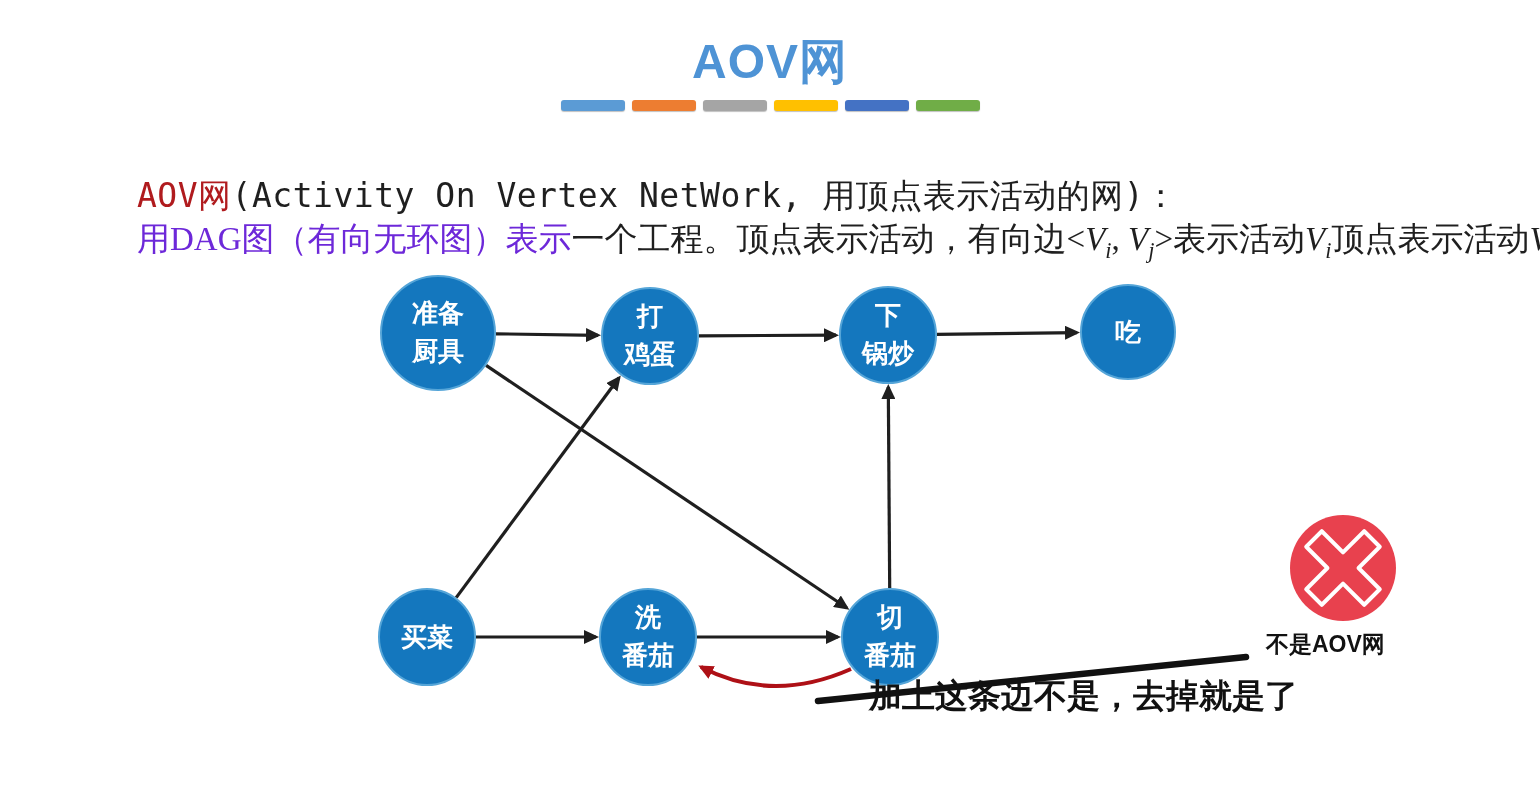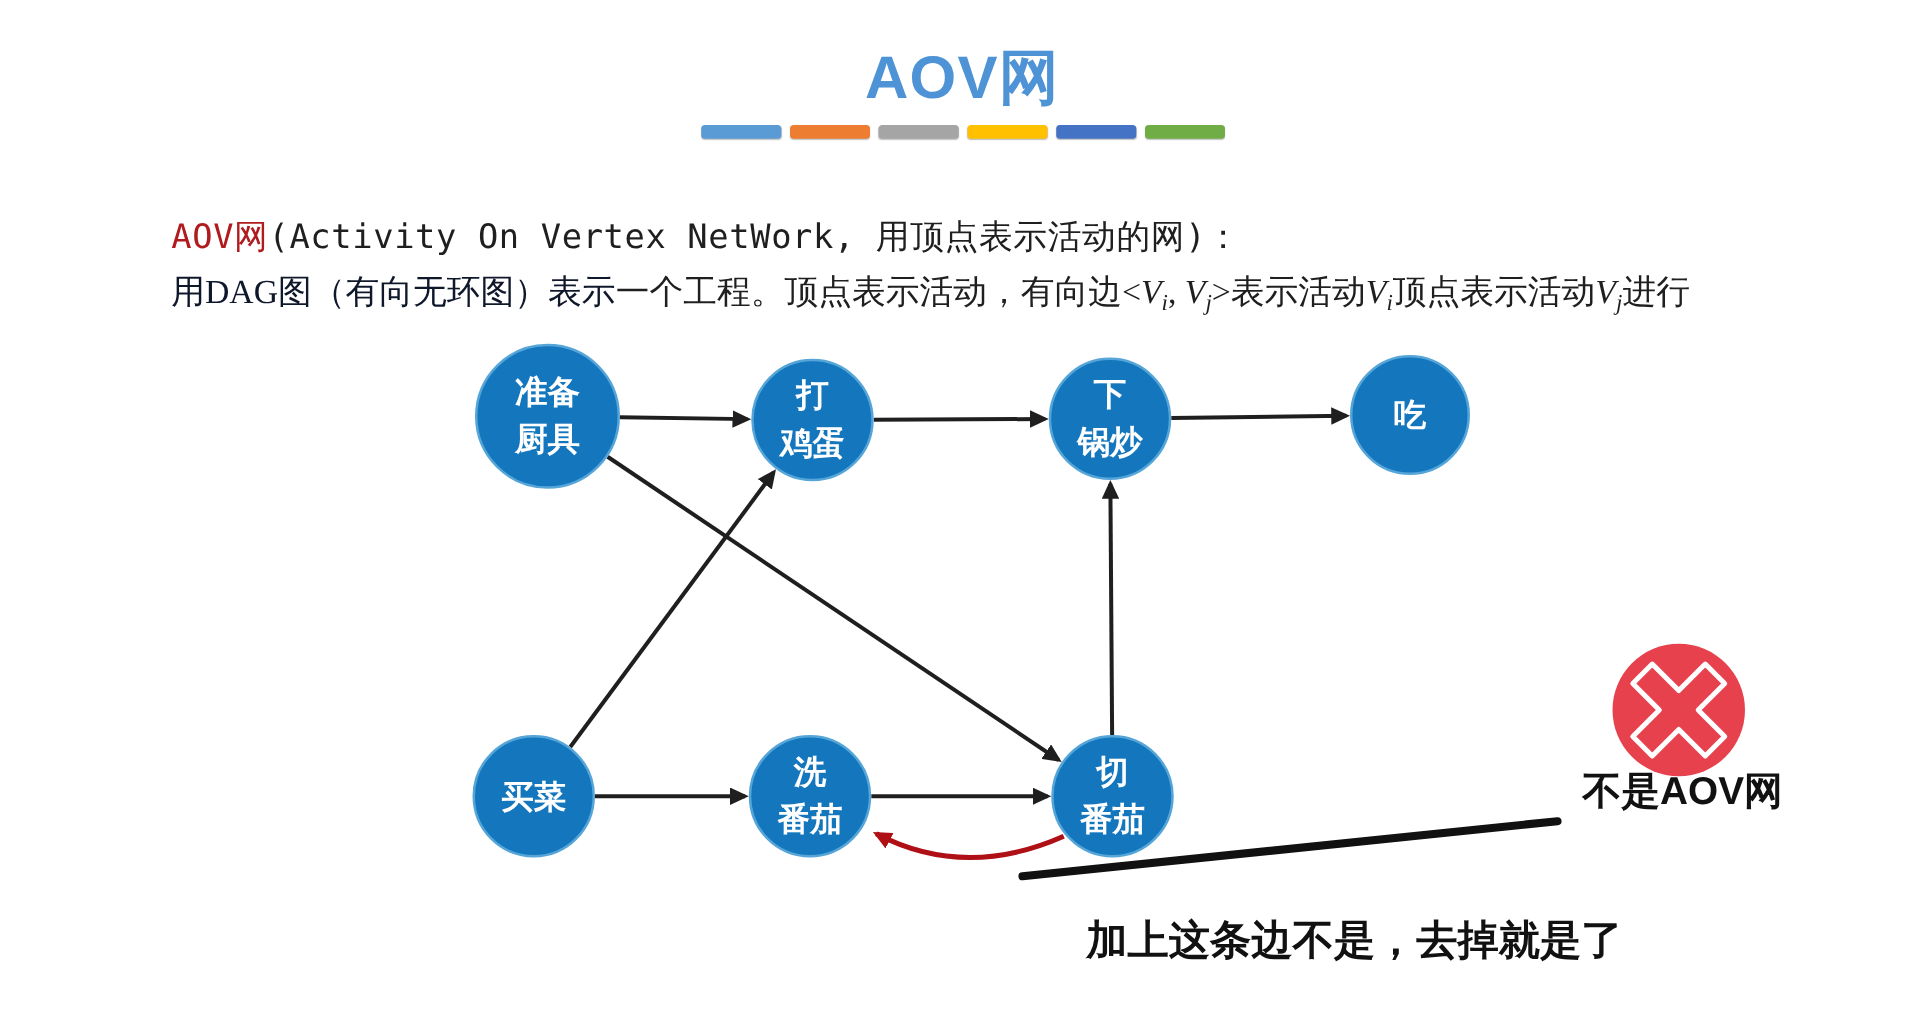--- a/index.html
+++ b/index.html
@@ -20,21 +20,21 @@
     position:absolute;top:100px;left:0;right:0;
     display:flex;justify-content:center;gap:7px;
   }
   .divider-bars .bar{
     width:64px;height:11px;border-radius:3px;
     box-shadow:0 1px 1px rgba(0,0,0,0.25);
     display:inline-block;
   }
   .intro-line{
     position:absolute;left:137px;white-space:nowrap;
-    font-size:27px;line-height:34px;
+    font-size:33px;line-height:34px;
   }
   .intro-line1{
     top:146px;
     font-family:"DejaVu Sans Mono","Liberation Mono",monospace;
     letter-spacing:0.5px;
   }
   .intro-line2{
     top:189px;
     font-family:"Liberation Serif",serif;
   }
@@ -42,26 +42,26 @@
   .vv{ font-style:italic; font-family:"Liberation Serif",serif; }
   .vsub{ font-style:italic; font-size:0.68em; }
   .diagram-svg{
     position:absolute;left:0;top:0;width:1540px;height:809px;
   }
   .node-label{
     font-family:"Liberation Sans",sans-serif;
     font-weight:600;
   }
   .side-label{
-    position:absolute;left:1266px;top:612px;
-    font-size:31px;font-weight:bold;color:#111;
+    position:absolute;left:1266px;top:629px;
+    font-size:23px;font-weight:bold;color:#111;
     white-space:nowrap;
   }
   .bottom-note{
-    position:absolute;left:869px;top:730px;
+    position:absolute;left:869px;top:674px;
     font-size:33px;font-weight:bold;color:#111;
     white-space:nowrap;
   }
 </style>
 </head>
 <body>
 
 <h1 class="page-title" style="color: rgb(78, 147, 213);">AOV网</h1>
 
 <div class="divider-bars">
@@ -71,21 +71,21 @@
   <span class="bar" style="background: rgb(255, 192, 0);"></span>
   <span class="bar" style="background: rgb(68, 114, 196);"></span>
   <span class="bar" style="background: rgb(112, 173, 71);"></span>
 </div>
 
 <p class="intro-line intro-line1">
   <span class="hl" style="color: rgb(176, 27, 30);">AOV网</span><span>(Activity On Vertex NetWork, 用顶点表示活动的网)：</span>
 </p>
 
 <p class="intro-line intro-line2">
-  <span class="hl" style="color: #0f172a;">用DAG图（有向无环图）表示</span><span>一个工程。顶点表示活动，有向边&lt;</span><span class="vv">V</span><sub class="vsub">i</sub><span>, </span><span class="vv">V</span><sub class="vsub">j</sub><span>&gt;表示活动</span><span class="vv">V</span><sub class="vsub">i</sub><span>顶点表示活动</span><span class="vv">V</span><sub class="vsub">j</sub><span>进行</span>
+  <span class="hl" style="color: #6d28d9;">用DAG图（有向无环图）表示</span><span>一个工程。顶点表示活动，有向边&lt;</span><span class="vv">V</span><sub class="vsub">i</sub><span>, </span><span class="vv">V</span><sub class="vsub">j</sub><span>&gt;表示活动</span><span class="vv">V</span><sub class="vsub">i</sub><span>顶点表示活动</span><span class="vv">V</span><sub class="vsub">j</sub><span>进行</span>
 </p>
 
 <svg class="diagram-svg" viewBox="0 0 1540 809" xmlns="http://www.w3.org/2000/svg">
   <defs>
     <marker id="arrow-black" markerUnits="userSpaceOnUse" markerWidth="18" markerHeight="14" refX="12" refY="7" orient="auto">
       <path d="M0,0 L15,7 L0,14 Z" fill="#1f1f1f"></path>
     </marker>
     <marker id="arrow-red" markerUnits="userSpaceOnUse" markerWidth="18" markerHeight="14" refX="12" refY="7" orient="auto">
       <path id="arrow-red-head" d="M0,0 L15,7 L0,14 Z" fill="#ae1016"></path>
     </marker>

